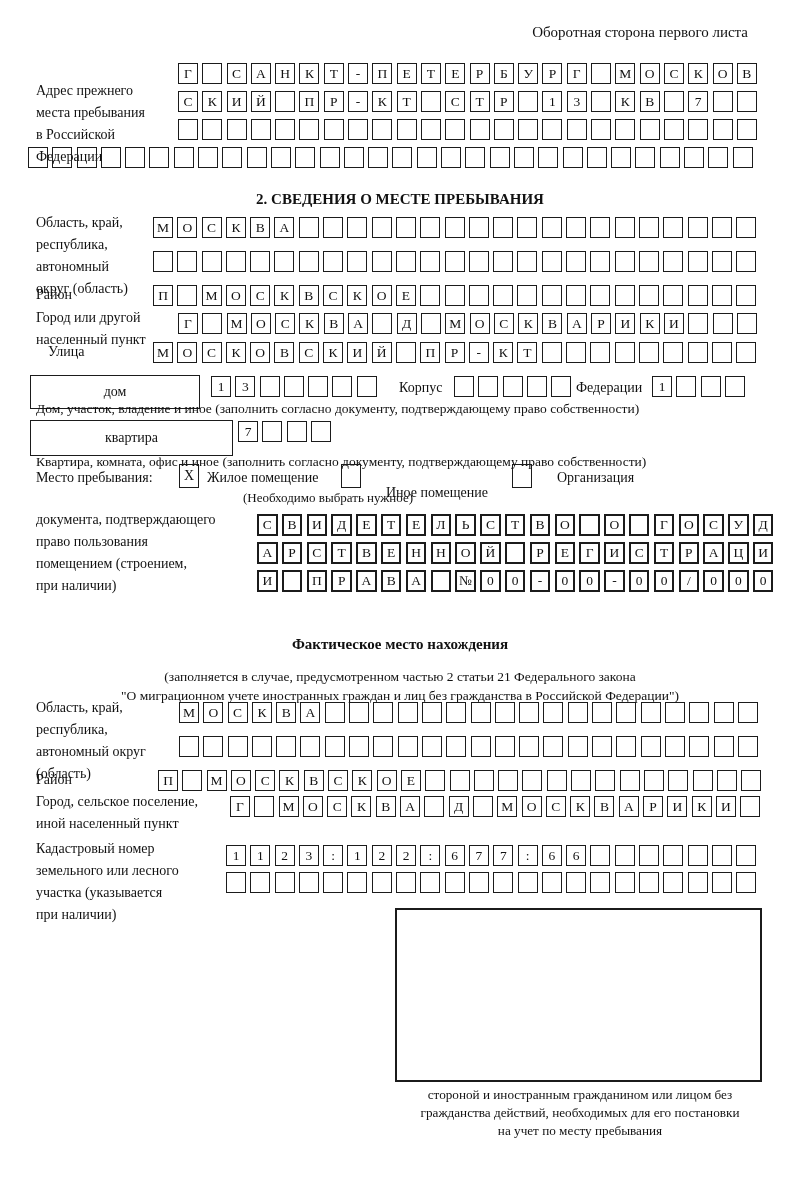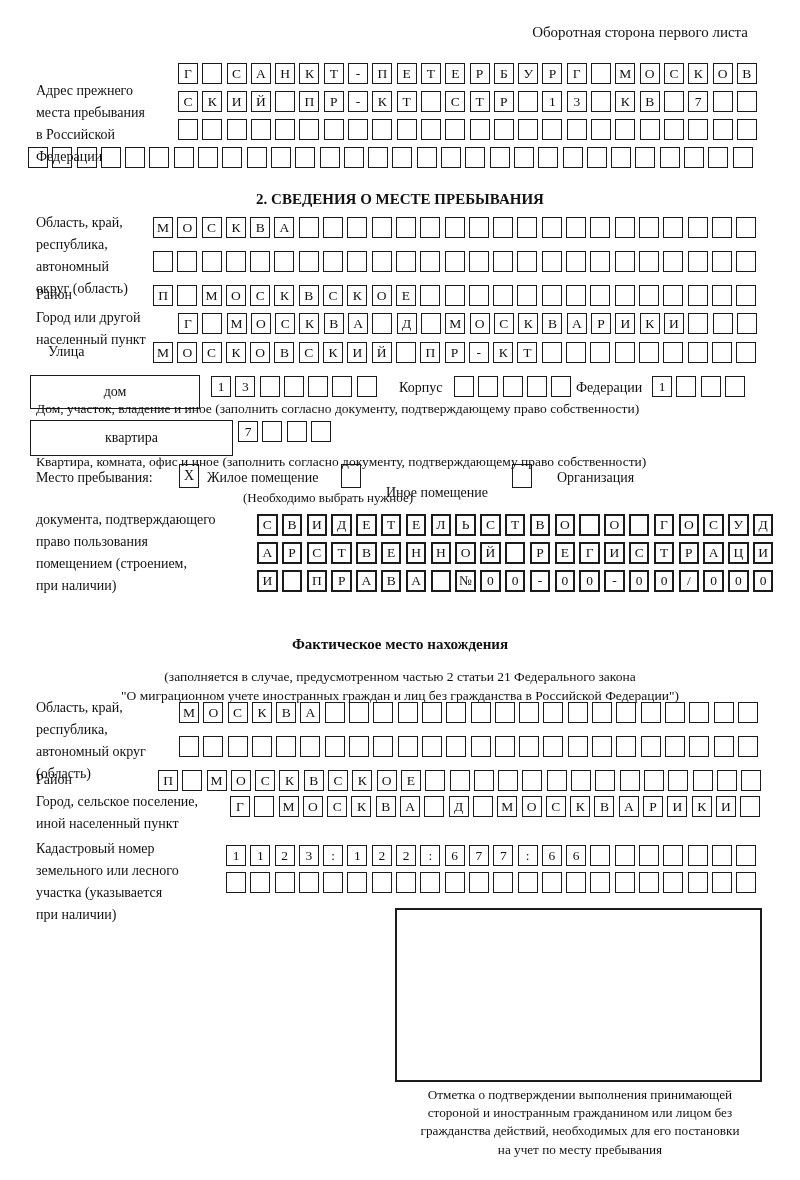--- a/index.html
+++ b/index.html
@@ -594,19 +594,18 @@
       <div class="cell"></div>
       <div class="cell"></div>
       <div class="cell"></div>
       <div class="cell"></div>
       <div class="cell"></div>
       <div class="cell"></div>
     </div>
 
   <div class="stamp"></div>
   <div class="stamp-cap">
-      <div>Отметка о подтверждении выполнения принимающей</div>
       <div>стороной и иностранным гражданином или лицом без</div>
       <div>гражданства действий, необходимых для его постановки</div>
       <div>на учет по месту пребывания</div>
     </div>
 
 </div>
 
 </body></html>

